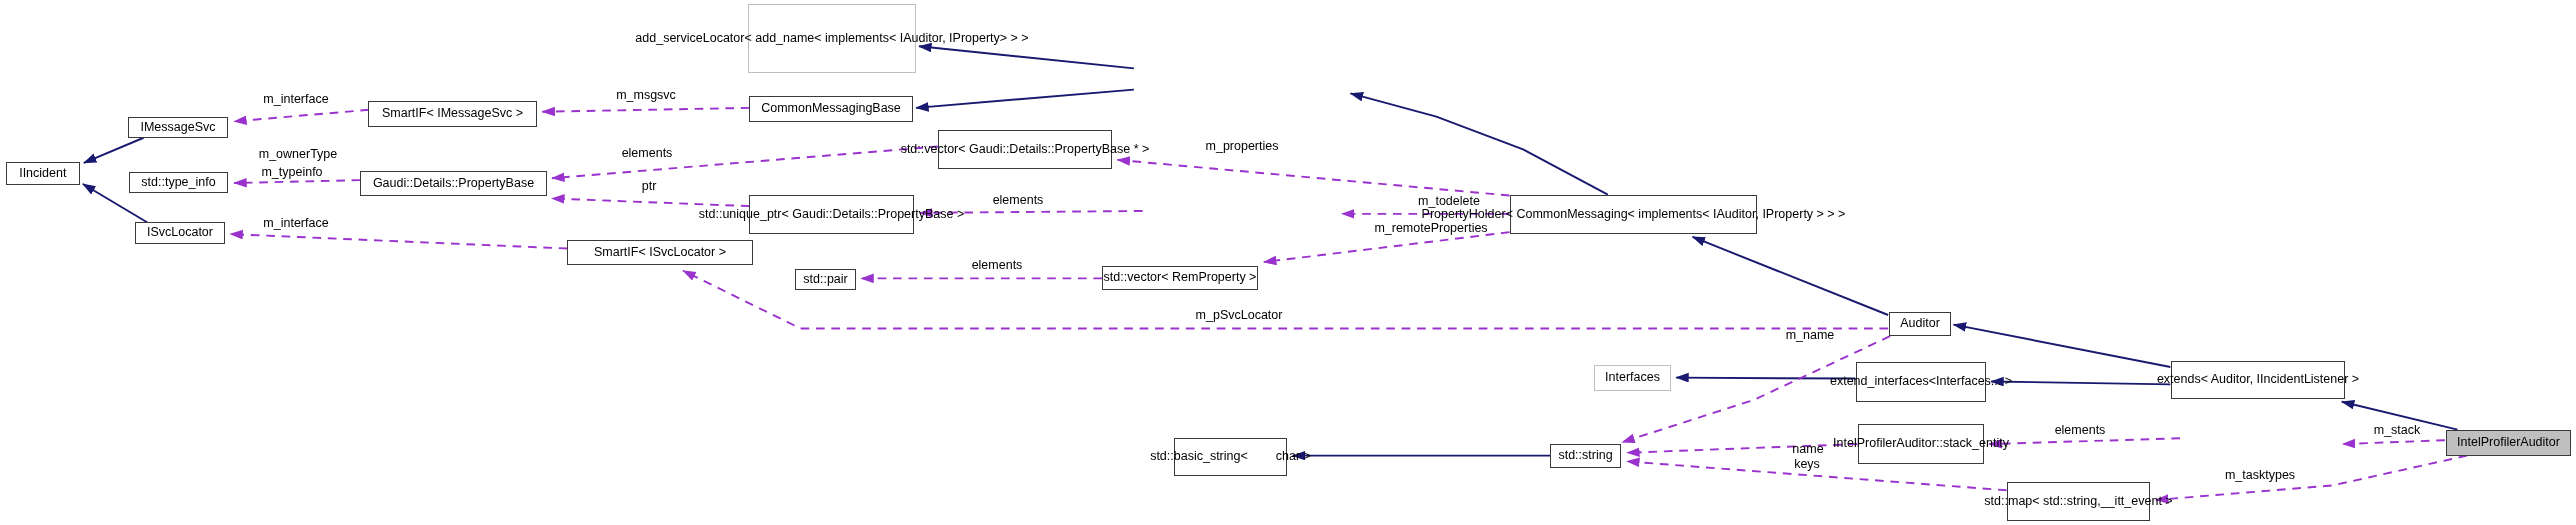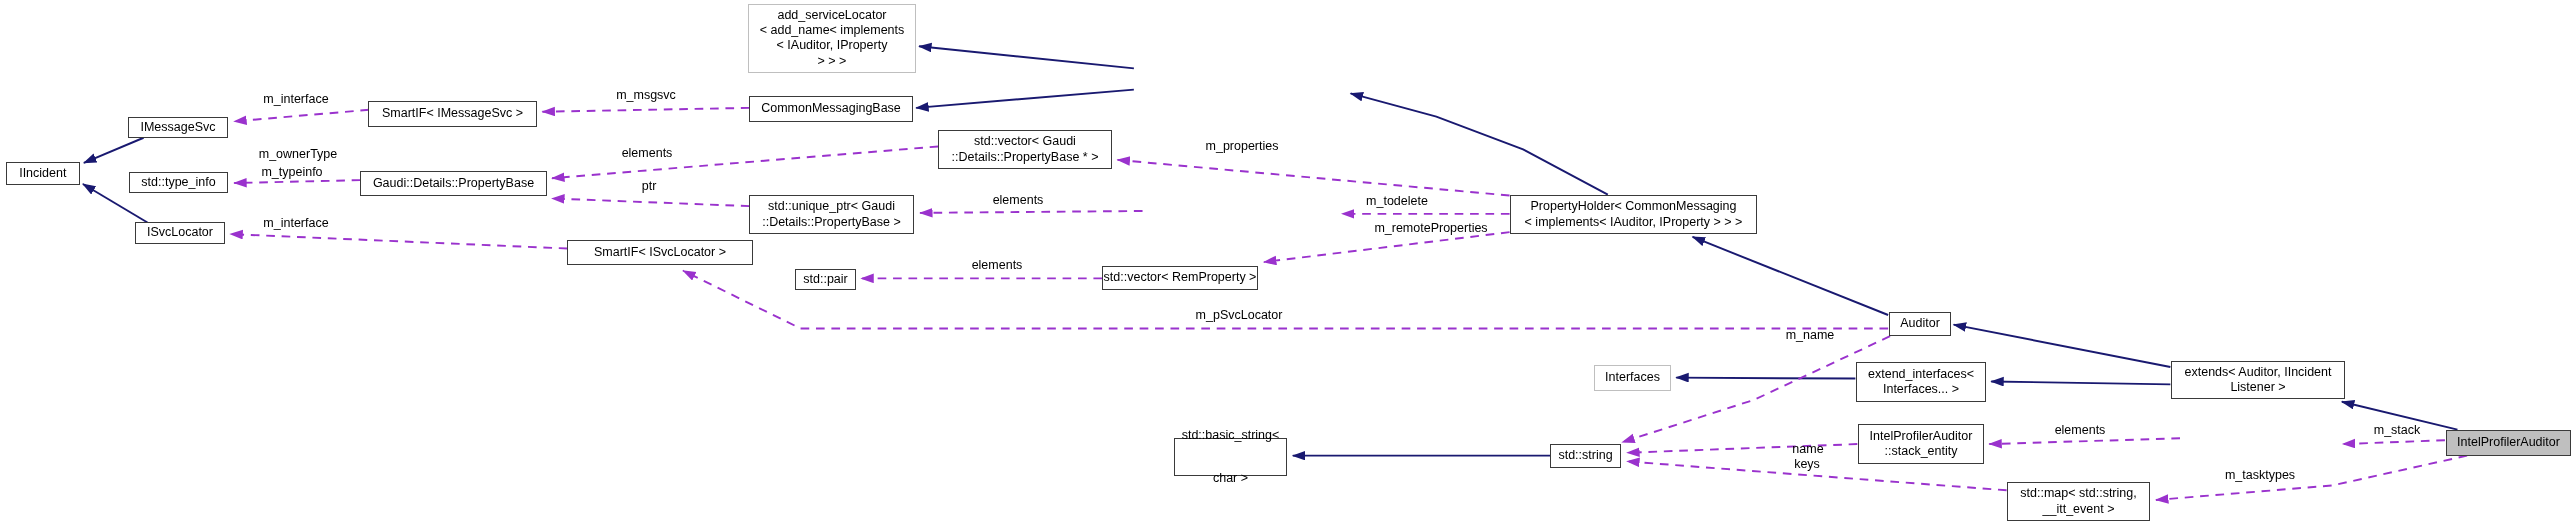--- a/index.html
+++ b/index.html
@@ -1,19 +1,19 @@
 <!DOCTYPE html>
 <html><head>
 <meta charset="utf-8">
 <style>
   html,body{margin:0;padding:0;background:#ffffff;}
   #diagram{position:relative;width:2576px;height:525px;background:#ffffff;overflow:hidden;
            font-family:"Liberation Sans","DejaVu Sans",sans-serif;}
   #edge-layer{position:absolute;left:0;top:0;width:2576px;height:525px;}
-  .node{position:absolute;display:flex;flex-direction:column;align-items:center;justify-content:center;
+  .node{position:absolute;display:flex;flex-direction:row;align-items:center;justify-content:center;
         box-sizing:border-box;border:1.9px solid #3a3a3a;background:#ffffff;color:#000;
         font-size:12.5px;line-height:15.4px;text-align:center;white-space:nowrap;}
   .node.light{border-color:#bfbfbf;}
   .node.highlight{background:#bfbfbf;}
   .edge-label{position:absolute;transform:translate(-50%,-50%);font-size:12.5px;line-height:13.5px;
               color:#000;white-space:nowrap;}
 </style>
 </head>
 <body>
 
@@ -58,21 +58,21 @@
       <polyline points="2560,473 2420,504 2237,519" fill="none" stroke="#9a32cd" stroke-width="2" stroke-dasharray="9,7" marker-end="url(#arrow-dashed)"></polyline>
     </svg>
 <div class="edge-label" style="left: 296px; top: 100px;">m_interface</div>
     <div class="edge-label" style="left: 646px; top: 96px;">m_msgsvc</div>
     <div class="edge-label" style="left: 298px; top: 155px;">m_ownerType</div>
     <div class="edge-label" style="left: 292px; top: 173px;">m_typeinfo</div>
     <div class="edge-label" style="left: 647px; top: 154px;">elements</div>
     <div class="edge-label" style="left: 649px; top: 187px;">ptr</div>
     <div class="edge-label" style="left: 1242px; top: 147px;">m_properties</div>
     <div class="edge-label" style="left: 1018px; top: 201px;">elements</div>
-    <div class="edge-label" style="left: 1397px; top: 202px;">m_todelete</div>
+    <div class="edge-label" style="left: 1449px; top: 202px;">m_todelete</div>
     <div class="edge-label" style="left: 1431px; top: 229px;">m_remoteProperties</div>
     <div class="edge-label" style="left: 997px; top: 266px;">elements</div>
     <div class="edge-label" style="left: 296px; top: 224px;">m_interface</div>
     <div class="edge-label" style="left: 1239px; top: 316px;">m_pSvcLocator</div>
     <div class="edge-label" style="left: 1810px; top: 336px;">m_name</div>
     <div class="edge-label" style="left: 1808px; top: 450px;">name</div>
     <div class="edge-label" style="left: 1807px; top: 465px;">keys</div>
     <div class="edge-label" style="left: 2080px; top: 431px;">elements</div>
     <div class="edge-label" style="left: 2397px; top: 431px;">m_stack</div>
     <div class="edge-label" style="left: 2260px; top: 476px;">m_tasktypes</div>

